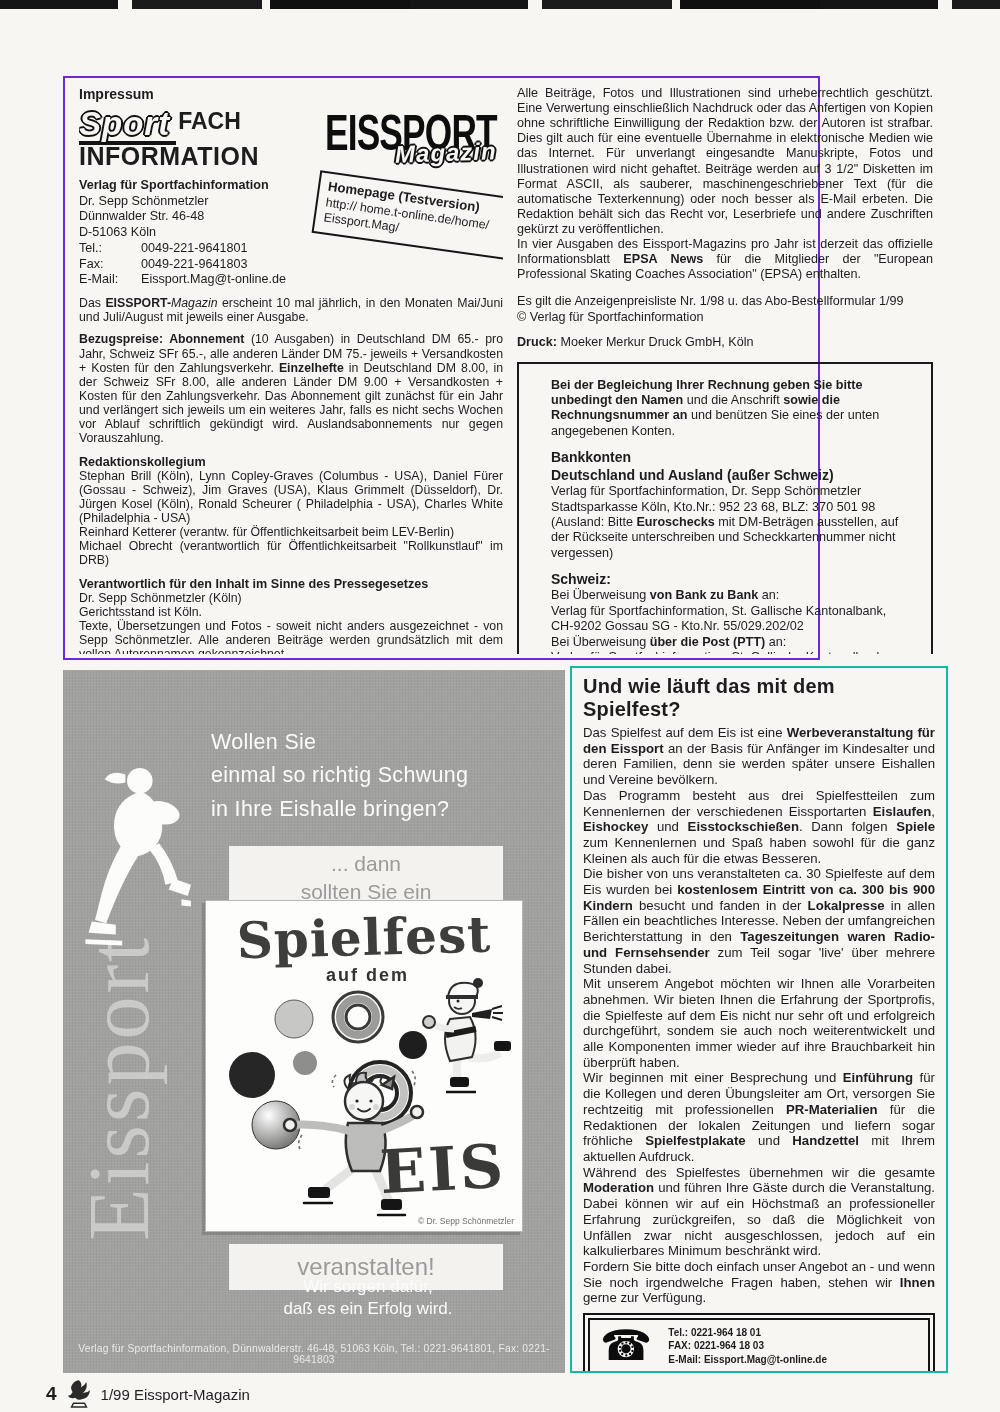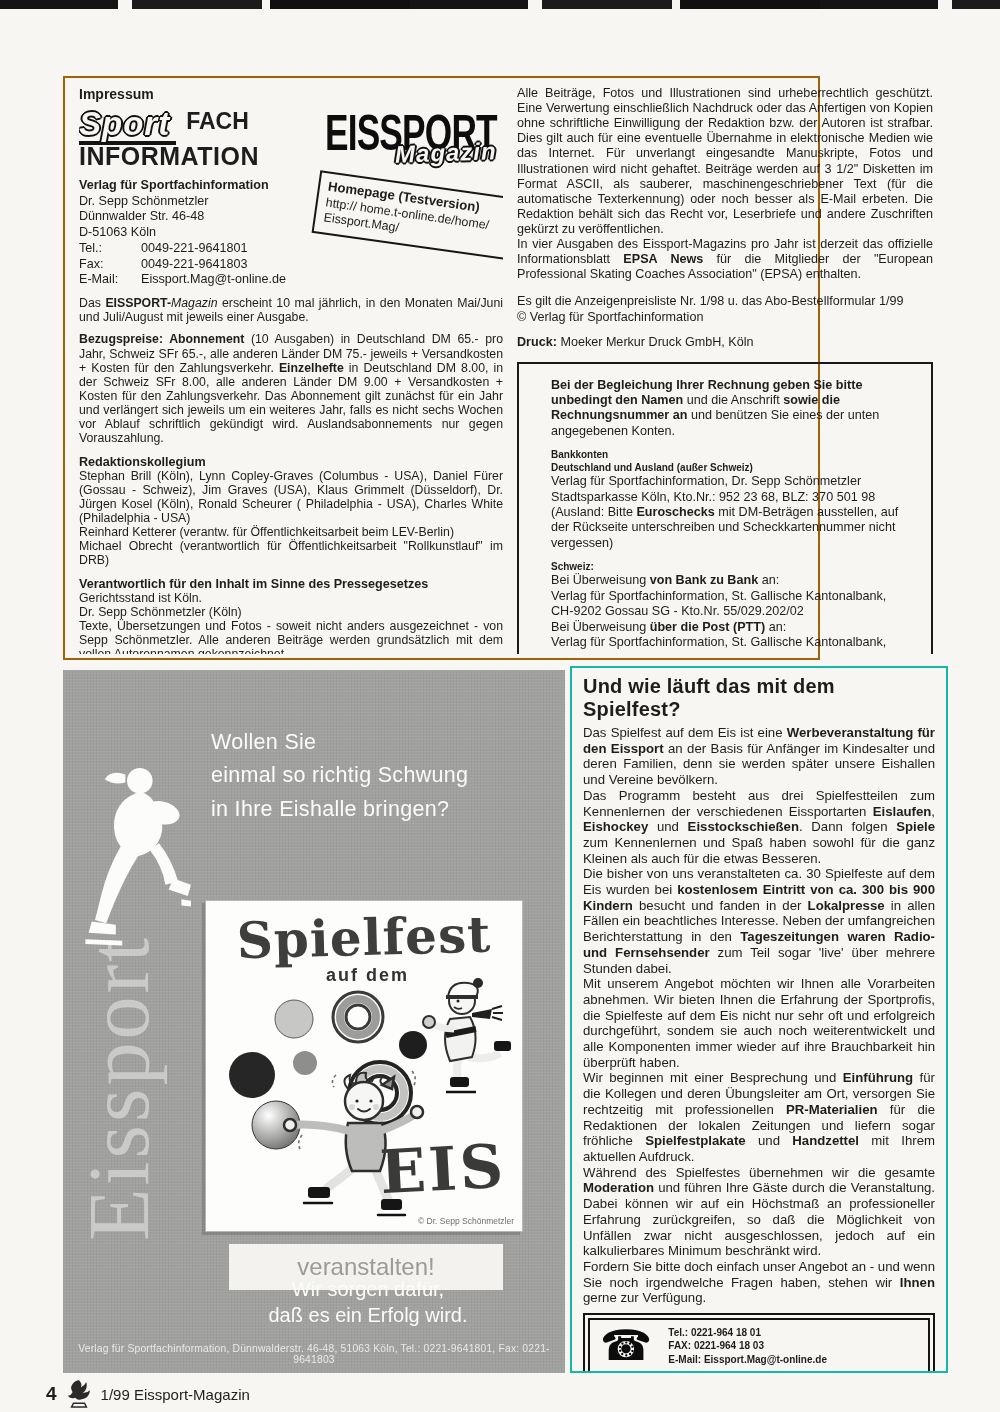--- a/index.html
+++ b/index.html
@@ -2,30 +2,30 @@
 <html><head>
 <meta charset="utf-8">
 <style>
   html,body{margin:0;padding:0;background:#e8e7e4;}
   .page{position:relative;width:1000px;height:1412px;background:#f7f6f3;overflow:hidden;
         font-family:"Liberation Sans",sans-serif;color:#1d1d1d;}
   
   .scan-strip{position:absolute;left:0;top:0;width:100%;height:9px;
     background:repeating-linear-gradient(90deg,#141414 0 118px,#f7f6f3 118px 132px,#1b1b1b 132px 262px,#f7f6f3 262px 270px,#101010 270px 410px);}
   
-  .imp-box{position:absolute;left:63px;top:76px;width:757px;height:584px;border:2px solid #a16207;box-sizing:border-box;}
+  .imp-box{position:absolute;left:63px;top:76px;width:757px;height:584px;border:2px solid #6d28d9;box-sizing:border-box;}
   .imp-left{position:absolute;left:14px;top:8px;width:424px;bottom:4px;overflow:hidden;}
   .imp-right{position:absolute;left:452px;top:8px;width:416px;bottom:4px;overflow:hidden;}
   .imp-title{font-size:14px;font-weight:bold;margin:0 0 6px;}
   .logo-row{position:relative;height:66px;margin-bottom:4px;}
   .sport-logo{position:absolute;left:0;top:0;}
   .sport-word{display:inline-block;font-size:33px;font-weight:900;font-style:italic;letter-spacing:1px;line-height:.95;
     color:#f7f6f3;text-shadow:-2px 0 #111,2px 0 #111,0 -2px #111,0 2px #111,-1px -1px #111,1px 1px #111,1px -1px #111,-1px 1px #111;
     border-bottom:4px solid #141414;padding:0 6px 2px 0;}
-  .sport-fach{font-size:23px;font-weight:900;vertical-align:top;margin-left:10px;}
+  .sport-fach{font-size:23px;font-weight:900;vertical-align:top;margin-left:2px;}
   .sport-info{font-size:25px;font-weight:700;letter-spacing:.5px;line-height:1;margin-top:-1px;}
   .eissport-logo{position:absolute;left:246px;top:0;width:172px;height:64px;}
   .eissport-word{position:absolute;left:0;top:0;font-size:43px;font-weight:900;letter-spacing:-1px;line-height:1;
     white-space:nowrap;transform:scale(.82,1.18);transform-origin:left top;color:#0d0d0d;}
   .eissport-mag{position:absolute;right:0;top:31px;font-size:24px;font-weight:bold;font-style:italic;letter-spacing:1px;
     color:#f7f6f3;white-space:nowrap;transform:rotate(-2deg);
     text-shadow:-2px 0 #111,2px 0 #111,0 -2px #111,0 2px #111,-1px -1px #111,1px 1px #111,1px -1px #111,-1px 1px #111;}
   .addr{font-size:12.6px;line-height:1.25;}
   .addr p{margin:0;}
   .contact-row{display:flex;font-size:12.6px;line-height:1.25;font-weight:normal;}
@@ -34,21 +34,21 @@
     padding:5px 8px 6px;transform:rotate(8deg);box-sizing:border-box;}
   .hp1{font-size:13.2px;font-weight:bold;margin:0;line-height:1.25;}
   .hp2{font-size:12.4px;margin:0;line-height:1.25;}
   .imp-p{font-size:12.3px;line-height:1.15;text-align:justify;margin:8px 0 0;}
   .imp-h{font-size:12.6px;font-weight:bold;margin:9px 0 0;}
   .fm-line,.vl-line{font-size:12.3px;line-height:1.15;margin:0;text-align:justify;}
   .rp{font-size:12.6px;line-height:1.2;text-align:justify;margin:0;}
   .rp + .rp{margin-top:0;}.gap10{height:10px;}.gap12{height:12px;}
   .payment-box{border:2px solid #1a1a1a;margin-top:12px;padding:14px 18px 12px 32px;box-sizing:border-box;}
   .pay-line{font-size:12.6px;line-height:1.22;margin:0;}
-  .pay-h{font-size:10px;font-weight:bold;margin:0;line-height:1.25;}
+  .pay-h{font-size:14px;font-weight:bold;margin:0;line-height:1.25;}
   
   .ad{position:absolute;left:63px;top:670px;width:502px;height:703px;background:#a1a1a0;overflow:hidden;
     background-image:repeating-linear-gradient(0deg,rgba(255,255,255,.05) 0 1px,rgba(0,0,0,0) 1px 3px),
                      repeating-linear-gradient(90deg,rgba(0,0,0,.04) 0 1px,rgba(0,0,0,0) 1px 3px);}
   .ad-vertical{position:absolute;left:-188px;top:368px;width:488px;height:100px;line-height:100px;text-align:center;
     transform:rotate(-90deg);font-family:"Liberation Serif",serif;font-size:86px;color:#cacac8;letter-spacing:3px;}
   .ad-skater{position:absolute;left:16px;top:90px;width:112px;height:200px;}
   .ad-headline{position:absolute;left:148px;top:56px;font-size:21.5px;line-height:1.55;color:#fcfcfa;letter-spacing:.3px;}
   .hl-line{margin:0;}
   .dann-box{position:absolute;left:166px;top:176px;width:274px;height:62px;background:#f3f2ef;color:#9b9b99;
@@ -58,21 +58,21 @@
     box-shadow:-3px 3px 0 rgba(60,60,60,.25);box-sizing:border-box;}
   .poster-title{text-align:center;margin:12px 0 0;font-family:"DejaVu Serif",serif;font-weight:bold;font-size:50px;
     color:#3e3e3c;letter-spacing:1px;line-height:1;transform:rotate(-1.5deg);}
   .poster-sub{font-size:18px;font-weight:bold;color:#333;margin:2px 0 16px 120px;letter-spacing:2px;}
   .poster-art{position:absolute;left:0;top:74px;width:318px;height:248px;}
   .poster-eis{position:absolute;right:16px;bottom:32px;font-family:"DejaVu Serif",serif;font-weight:bold;font-size:60px;
     color:#3a3a38;letter-spacing:3px;transform:rotate(-3deg);line-height:1;}
   .poster-copy{position:absolute;right:8px;bottom:5px;font-size:8.5px;color:#6e6e6c;}
   .veranstalten-box{position:absolute;left:166px;top:574px;width:274px;height:46px;background:#f3f2ef;color:#9b9b99;
     font-size:24px;text-align:center;line-height:46px;}
-  .ad-closing{position:absolute;left:108px;top:606px;width:394px;text-align:center;font-size:20px;color:#fcfcfa;line-height:1.32;}
+  .ad-closing{position:absolute;left:108px;top:606px;width:394px;text-align:center;font-size:17px;color:#fcfcfa;line-height:1.32;}
   .close-line{margin:0;}
   .ad-footer-line{position:absolute;left:8px;right:8px;bottom:8px;text-align:center;font-size:10.3px;color:#eaeae8;letter-spacing:.2px;}
   
   .article{position:absolute;left:570px;top:666px;width:378px;height:707px;border:2px solid #14b8a6;box-sizing:border-box;
     padding:7px 11px 8px;overflow:hidden;}
   .art-title{font-size:20px;font-weight:bold;margin:0 0 4px;letter-spacing:.2px;}
   .art-p{font-size:13.2px;line-height:15.7px;text-align:justify;margin:0;}
   .tel-box{margin-top:7px;border:2px solid #141414;padding:3px;}
   .tel-box-inner{border:2px solid #141414;padding:5px 10px;display:flex;align-items:center;gap:16px;}
   .tel-icon{font-family:"DejaVu Sans",sans-serif;font-size:42px;line-height:1;color:#0c0c0c;}
@@ -139,22 +139,22 @@
       <p class="imp-h">Redaktionskollegium</p>
       <p class="imp-p" style="margin-top:0">Stephan Brill (Köln), Lynn Copley-Graves (Columbus - USA), Daniel Fürer (Gossau - Schweiz), Jim Graves (USA), Klaus Grimmelt (Düsseldorf), Dr. Jürgen Kosel (Köln), Ronald Scheurer ( Philadelphia - USA), Charles White (Philadelphia - USA)</p>
 
       <div>
           <p class="fm-line">Reinhard Ketterer (verantw. für Öffentlichkeitsarbeit beim LEV-Berlin)</p>
           <p class="fm-line">Michael Obrecht (verantwortlich für Öffentlichkeitsarbeit "Rollkunstlauf" im DRB)</p>
         </div>
 
       <p class="imp-h">Verantwortlich für den Inhalt im Sinne des Pressegesetzes</p>
       <div>
+          <p class="vl-line">Dr. Sepp Schönmetzler (Köln)</p>
           <p class="vl-line">Gerichtsstand ist Köln.</p>
-          <p class="vl-line">Dr. Sepp Schönmetzler (Köln)</p>
           <p class="vl-line">Texte, Übersetzungen und Fotos - soweit nicht anders ausgezeichnet - von Sepp Schönmetzler. Alle anderen Beiträge werden grundsätzlich mit dem vollen Autorennamen gekennzeichnet.</p>
         </div>
     </div>
 
     <div class="imp-right">
       <p class="rp">Alle Beiträge, Fotos und Illustrationen sind urheberrechtlich geschützt. Eine Verwertung einschließlich Nachdruck oder das Anfertigen von Kopien ohne schriftliche Einwilligung der Redaktion bzw. der Autoren ist strafbar. Dies gilt auch für eine eventuelle Übernahme in elektronische Medien wie das Internet. Für unverlangt eingesandte Manuskripte, Fotos und Illustrationen wird nicht gehaftet. Beiträge werden auf 3 1/2" Disketten im Format ASCII, als sauberer, maschinengeschriebener Text (für die automatische Texterkennung) oder noch besser als E-Mail erbeten. Die Redaktion behält sich das Recht vor, Leserbriefe und andere Zuschriften gekürzt zu veröffentlichen.</p>
       <p class="rp">In vier Ausgaben des Eissport-Magazins pro Jahr ist derzeit das offizielle Informationsblatt <b>EPSA News</b> für die Mitglieder der "European Professional Skating Coaches Association" (EPSA) enthalten.</p>
       <div class="gap12"></div>
       <p class="rp">Es gilt die Anzeigenpreisliste Nr. 1/98 u. das Abo-Bestellformular 1/99</p>
       <p class="rp">© Verlag für Sportfachinformation</p>
@@ -200,20 +200,24 @@
         <path d="M64,87 l12,2 l0,3 l-12,-1 z"></path>
       </g>
     </svg>
 
     <div class="ad-headline">
         <p class="hl-line">Wollen Sie</p>
         <p class="hl-line">einmal so richtig Schwung</p>
         <p class="hl-line">in Ihre Eishalle bringen?</p>
       </div>
 
+    <div class="dann-box">
+        <p class="">... dann</p>
+        <p class="">sollten Sie ein</p>
+      </div>
 
     <div class="poster">
       <div class="poster-title">Spielfest</div>
       <div class="poster-sub">auf dem</div>
 
       <svg class="poster-art" viewBox="0 0 318 248">
         <defs>
           <radialGradient id="ballg" cx="0.35" cy="0.3" r="0.95">
             <stop offset="0" stop-color="#ffffff"></stop>
               <stop offset="1" stop-color="#4e4e4c"></stop>

